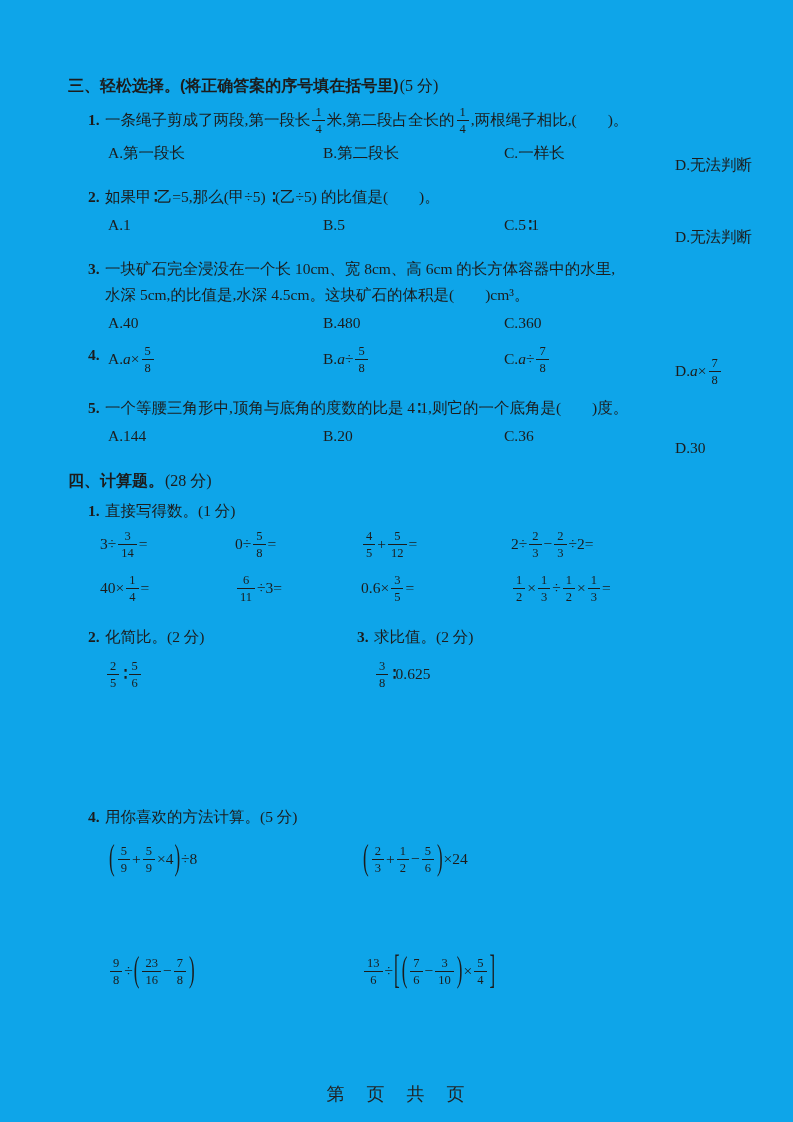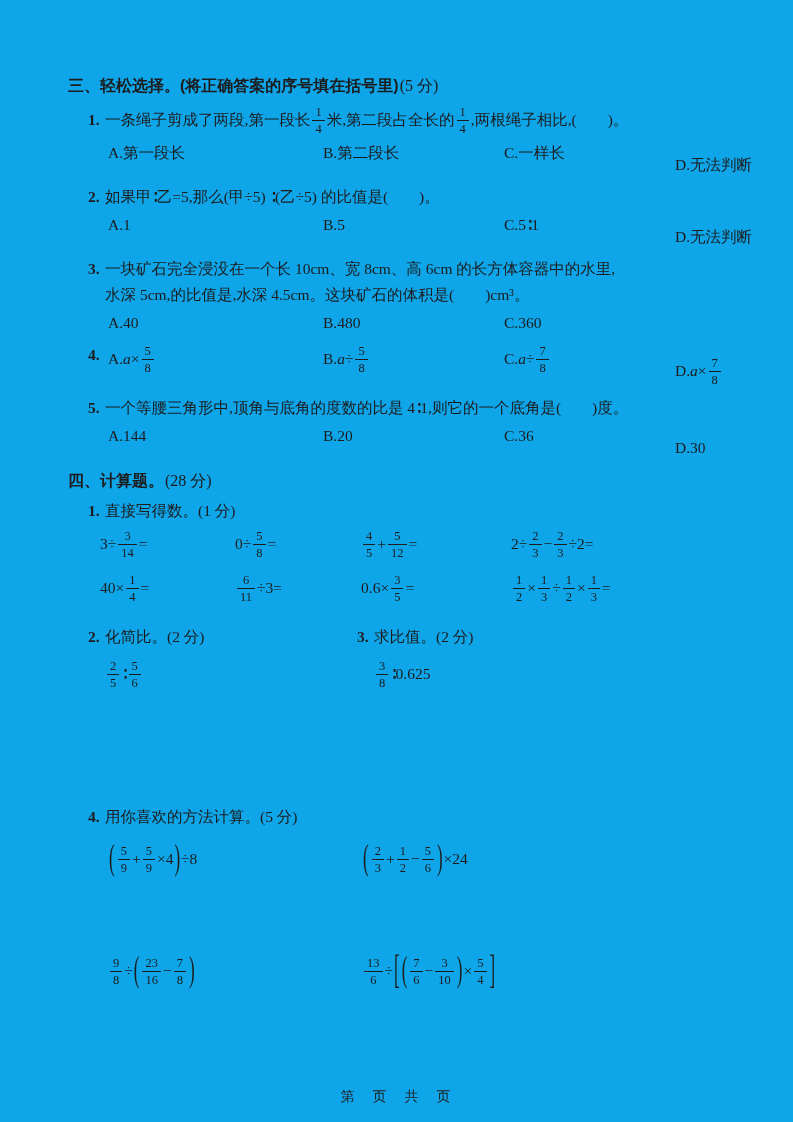--- a/index.html
+++ b/index.html
@@ -47,21 +47,21 @@
   .crow .c4{flex:1;}
   .sub23{display:flex;margin-top:14px;}
   .sub23 .blk1{width:289px;margin-left:0;}
   .sub23 .blk2{flex:1;}
   .blk .subline{margin-bottom:2px;}
   .blkexpr{margin-left:37px;margin-top:8px;line-height:34px;}
   .crow4{display:flex;margin-left:40px;align-items:center;height:46px;margin-top:8px;}
   .crow4 .d1{width:254px;}
   .crow4 .d2{flex:1;}
   .footer{position:absolute;left:0;right:0;bottom:16px;text-align:center;
-          font-size:14px;letter-spacing:2px;color:#222;}
+          font-size:18px;letter-spacing:2px;color:#222;}
 </style>
 </head>
 <body>
 
 <div class="page">
 
   <div class="sec-head">
     <span class="b">三、轻松选择。(将正确答案的序号填在括号里)</span><span class="s">(5 分)</span>
   </div>
 

